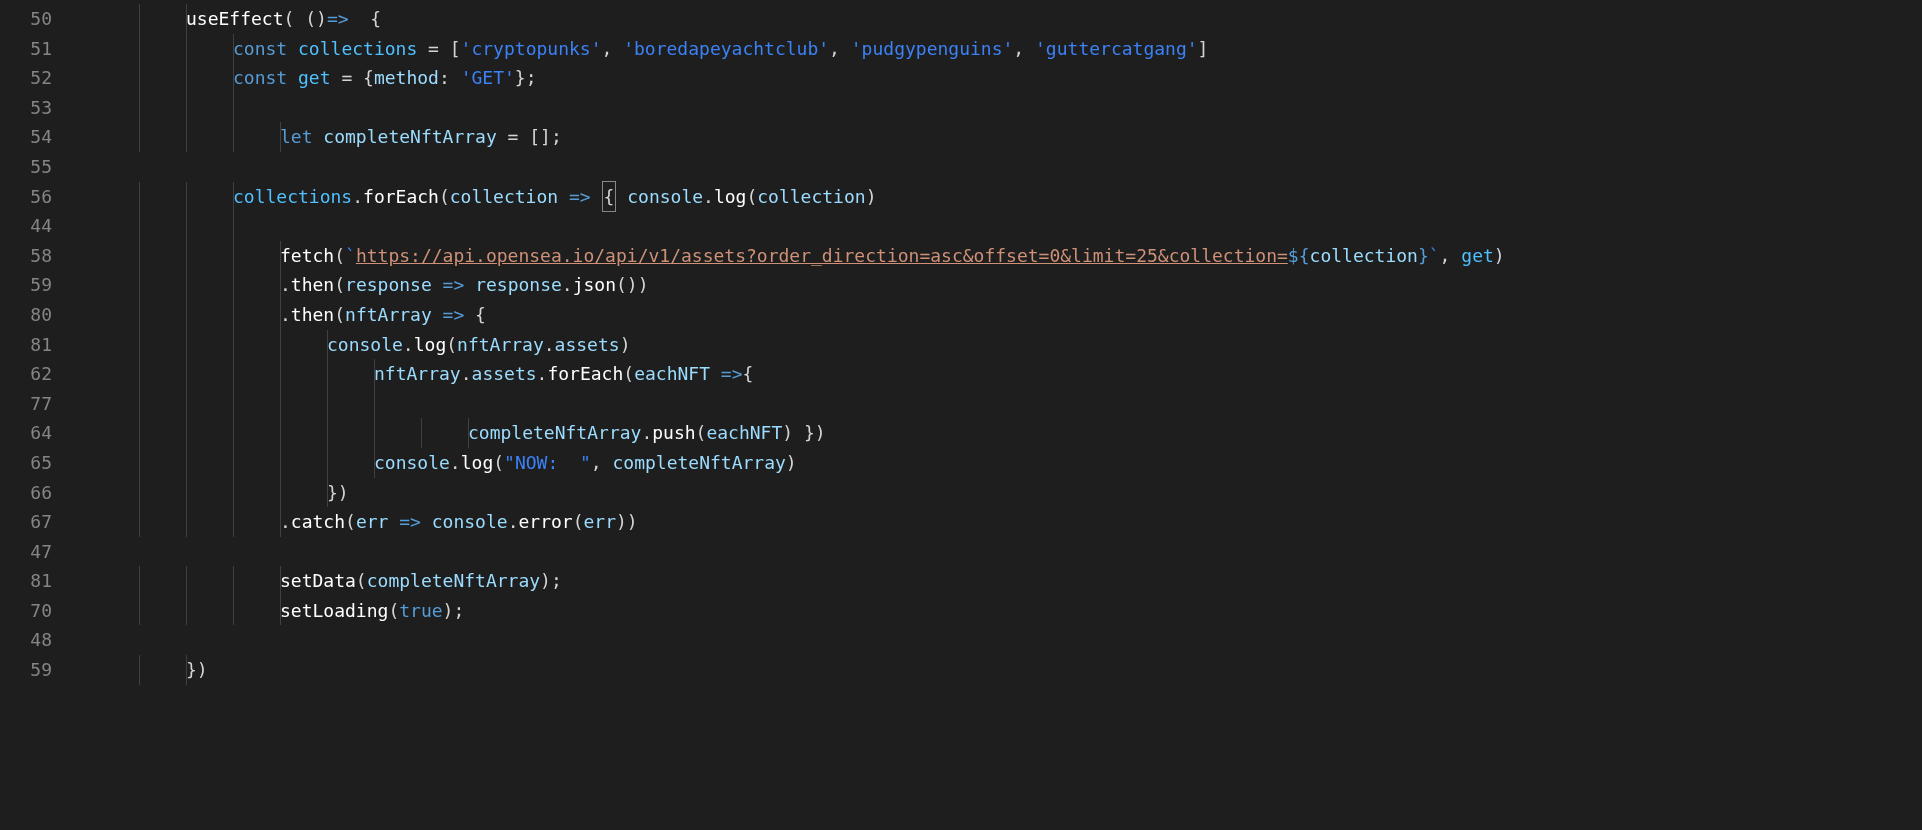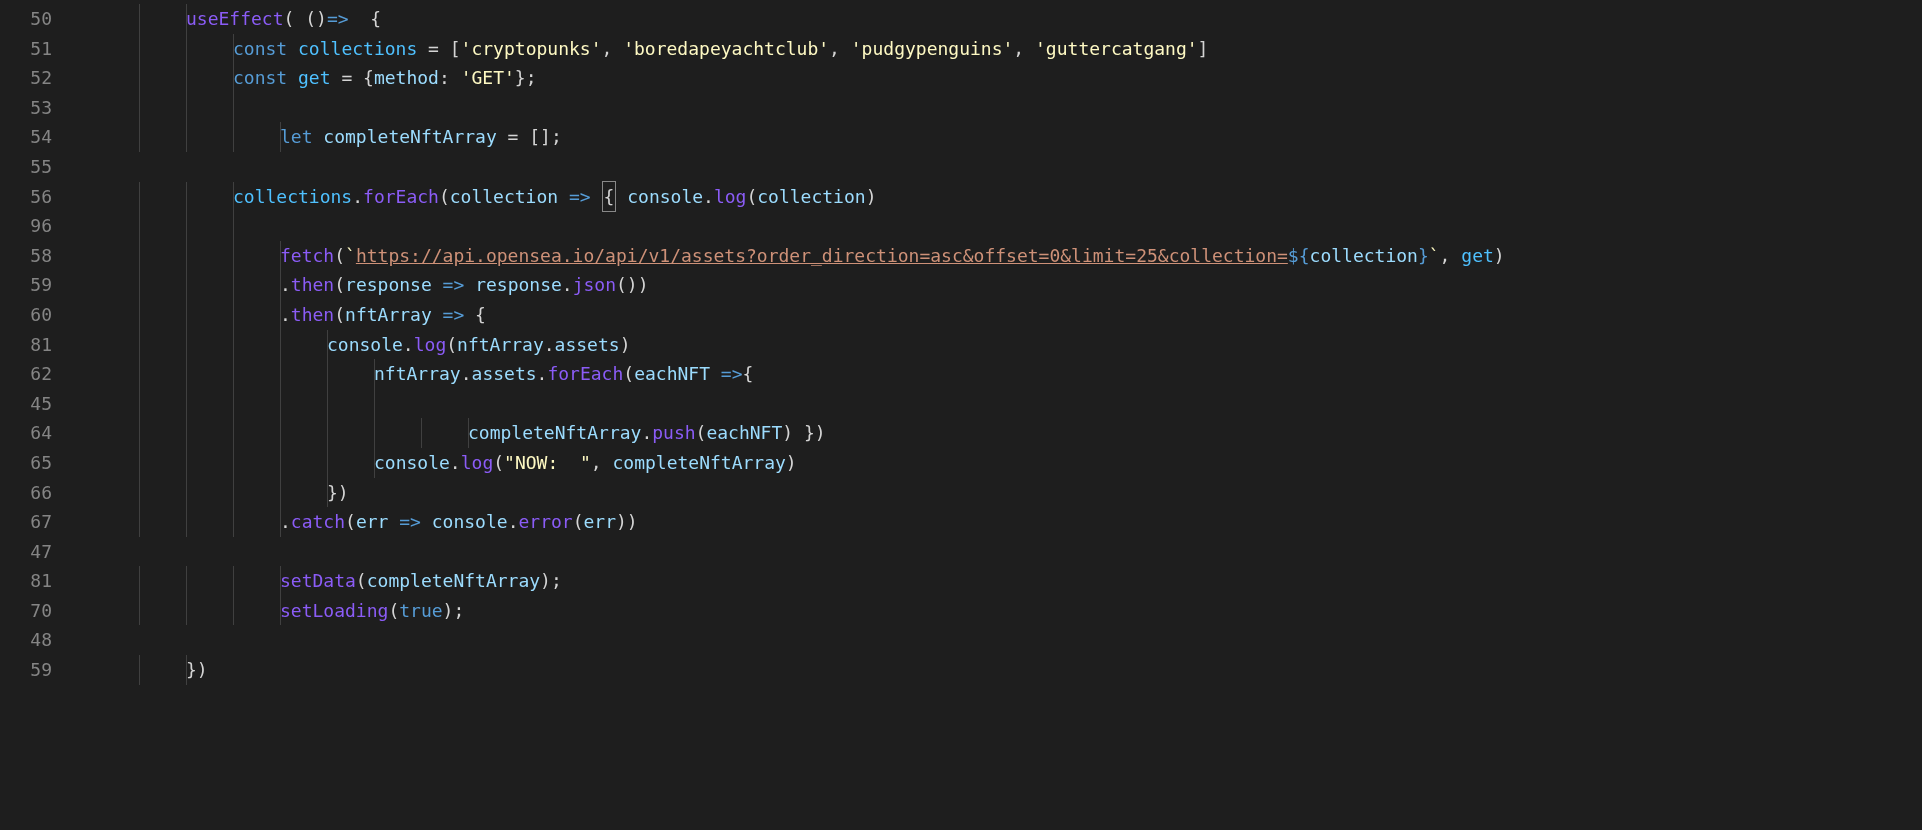--- a/index.html
+++ b/index.html
@@ -45,22 +45,22 @@
     position: absolute;
     top: 0;
     bottom: 0;
     width: 1px;
     background: #404040;
   }
   
   .tk-keyword   { color: #569cd6; }
   .tk-var       { color: #9cdcfe; }
   .tk-const     { color: #4fc1ff; }
-  .tk-func      { color: #8b5cf6; }
-  .tk-string    { color: #fef9c3; }
+  .tk-func      { color: #ffffff; }
+  .tk-string    { color: #3b82f6; }
   .tk-url       { color: #ce9178; text-decoration: underline; }
   .tk-tmpl      { color: #569cd6; }
   .tk-punct     { color: #d4d4d4; }
   .tk-bool      { color: #569cd6; }
   .tk-param     { color: #9cdcfe; }
 
   
   .bracket-match {
     display: inline-block;
     border: 1px solid #888;
@@ -73,27 +73,27 @@
 
 <div class="editor">
   <div class="gutter" id="gutter">
       <div class="ln">50</div>
       <div class="ln">51</div>
       <div class="ln">52</div>
       <div class="ln">53</div>
       <div class="ln">54</div>
       <div class="ln">55</div>
       <div class="ln">56</div>
-      <div class="ln">96</div>
+      <div class="ln">44</div>
       <div class="ln">58</div>
       <div class="ln">59</div>
-      <div class="ln">60</div>
+      <div class="ln">80</div>
       <div class="ln">81</div>
       <div class="ln">62</div>
-      <div class="ln">45</div>
+      <div class="ln">77</div>
       <div class="ln">64</div>
       <div class="ln">65</div>
       <div class="ln">66</div>
       <div class="ln">67</div>
       <div class="ln">47</div>
       <div class="ln">81</div>
       <div class="ln">70</div>
       <div class="ln">48</div>
       <div class="ln">59</div>
     </div>

